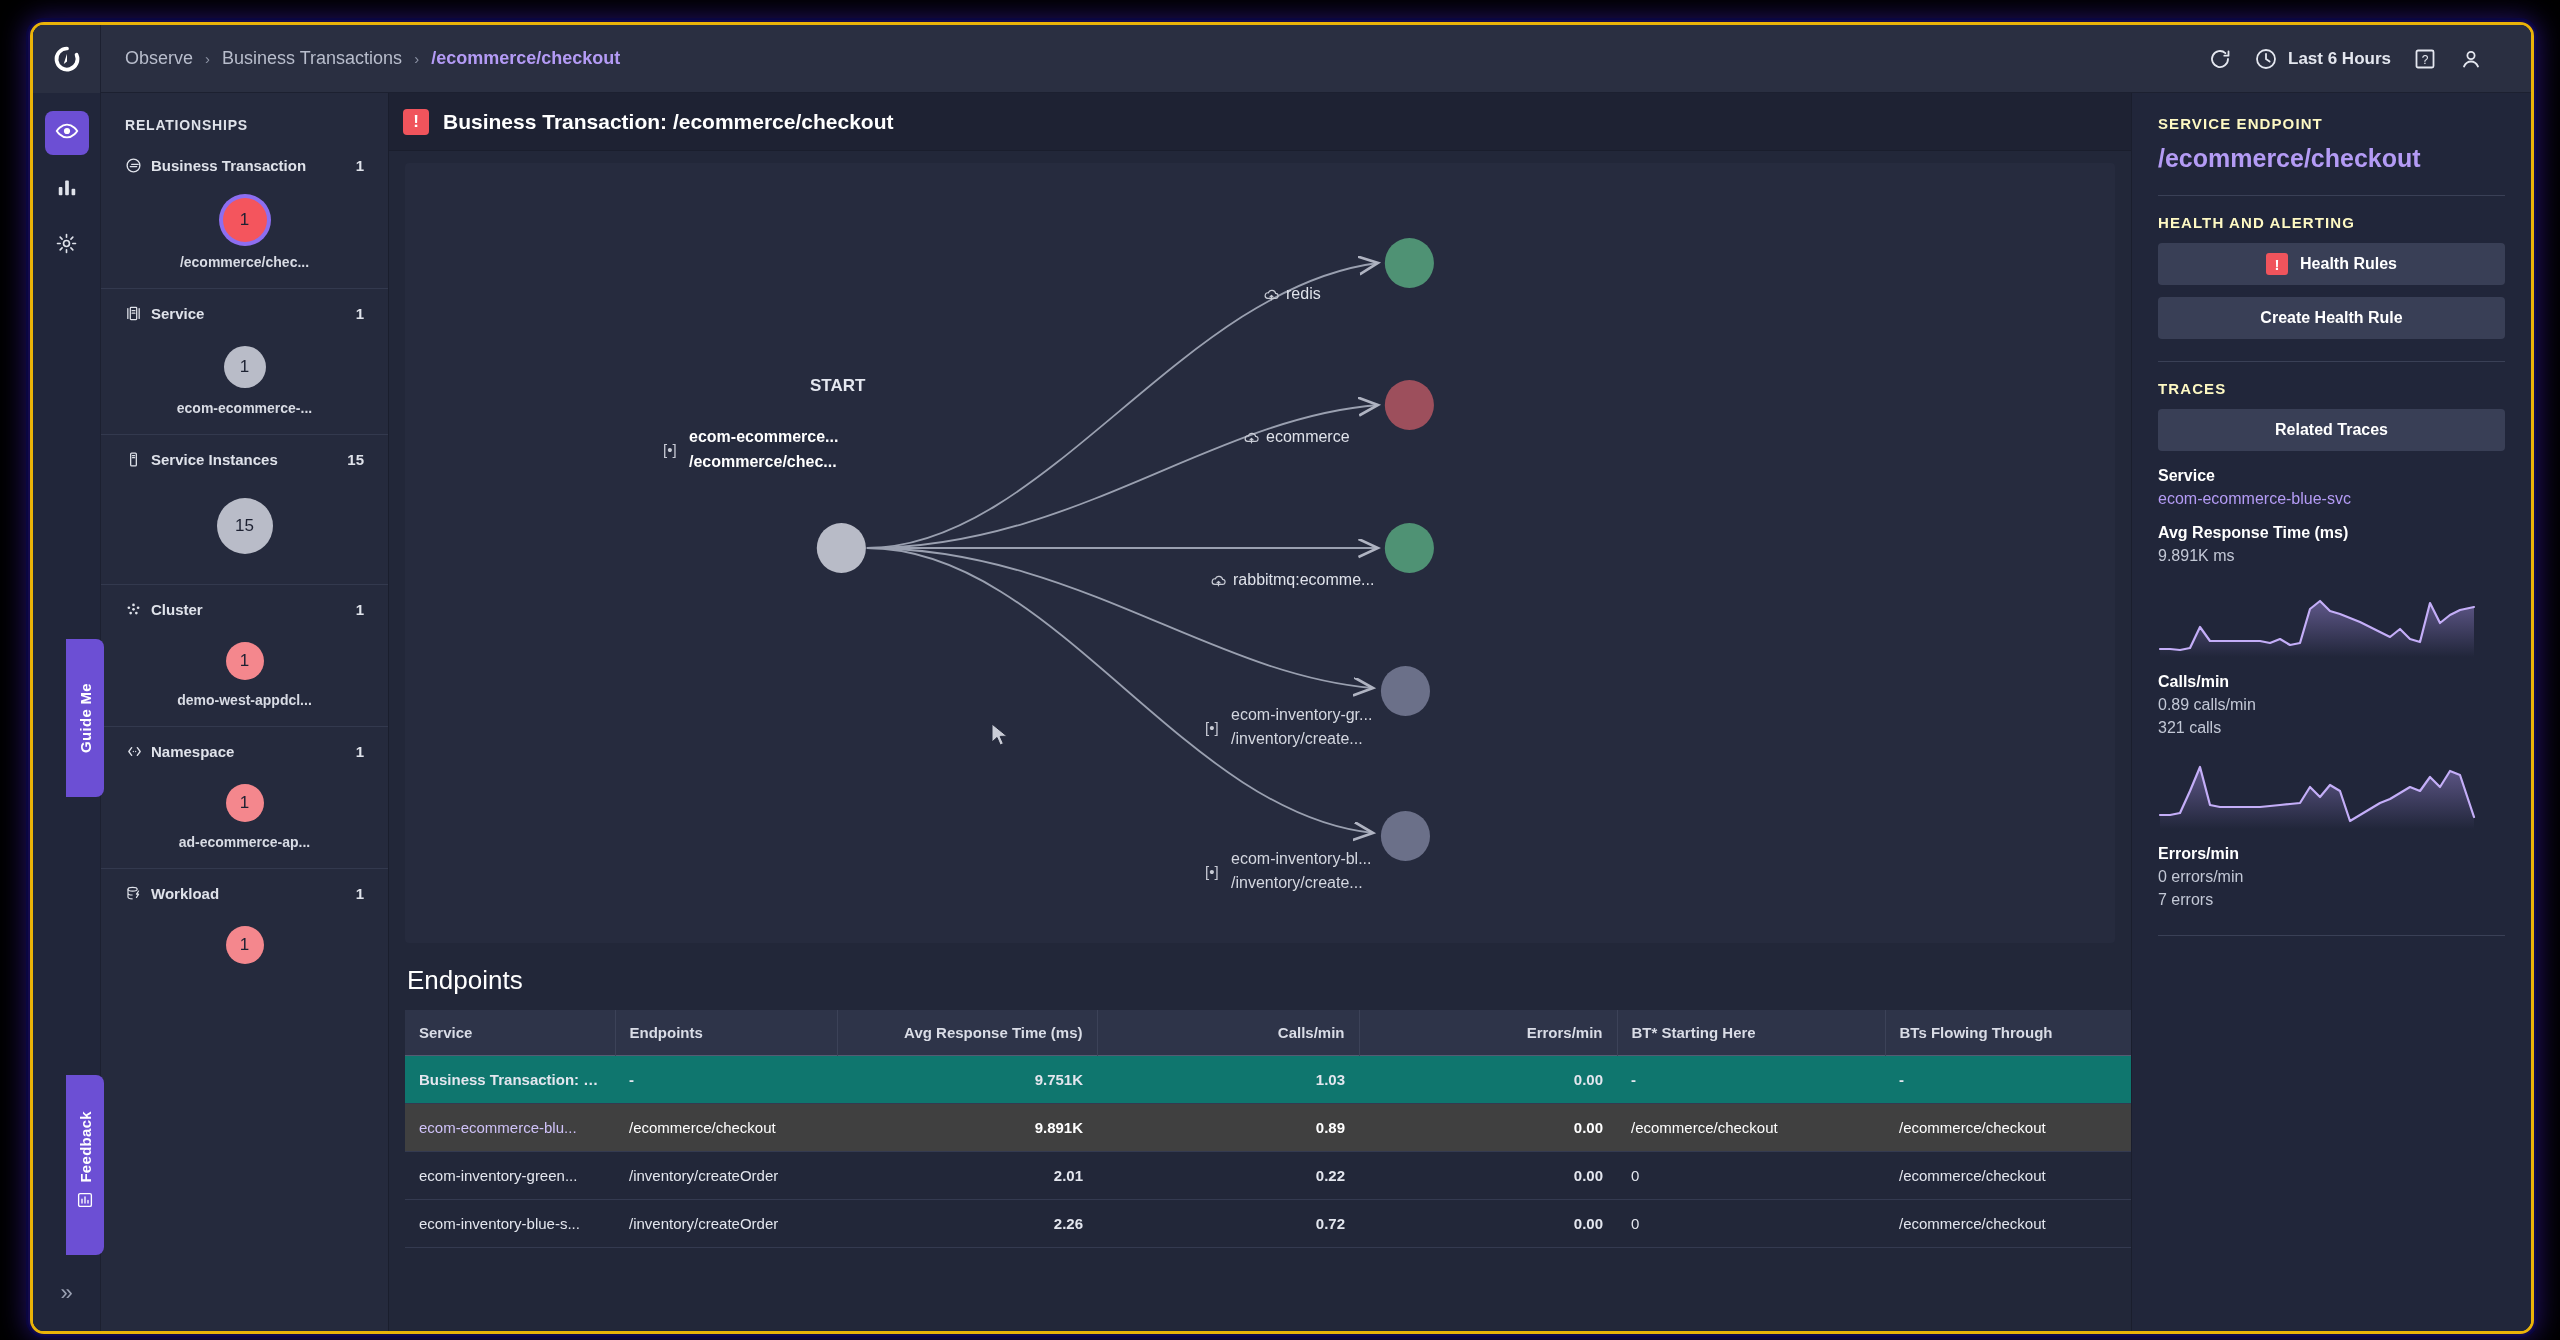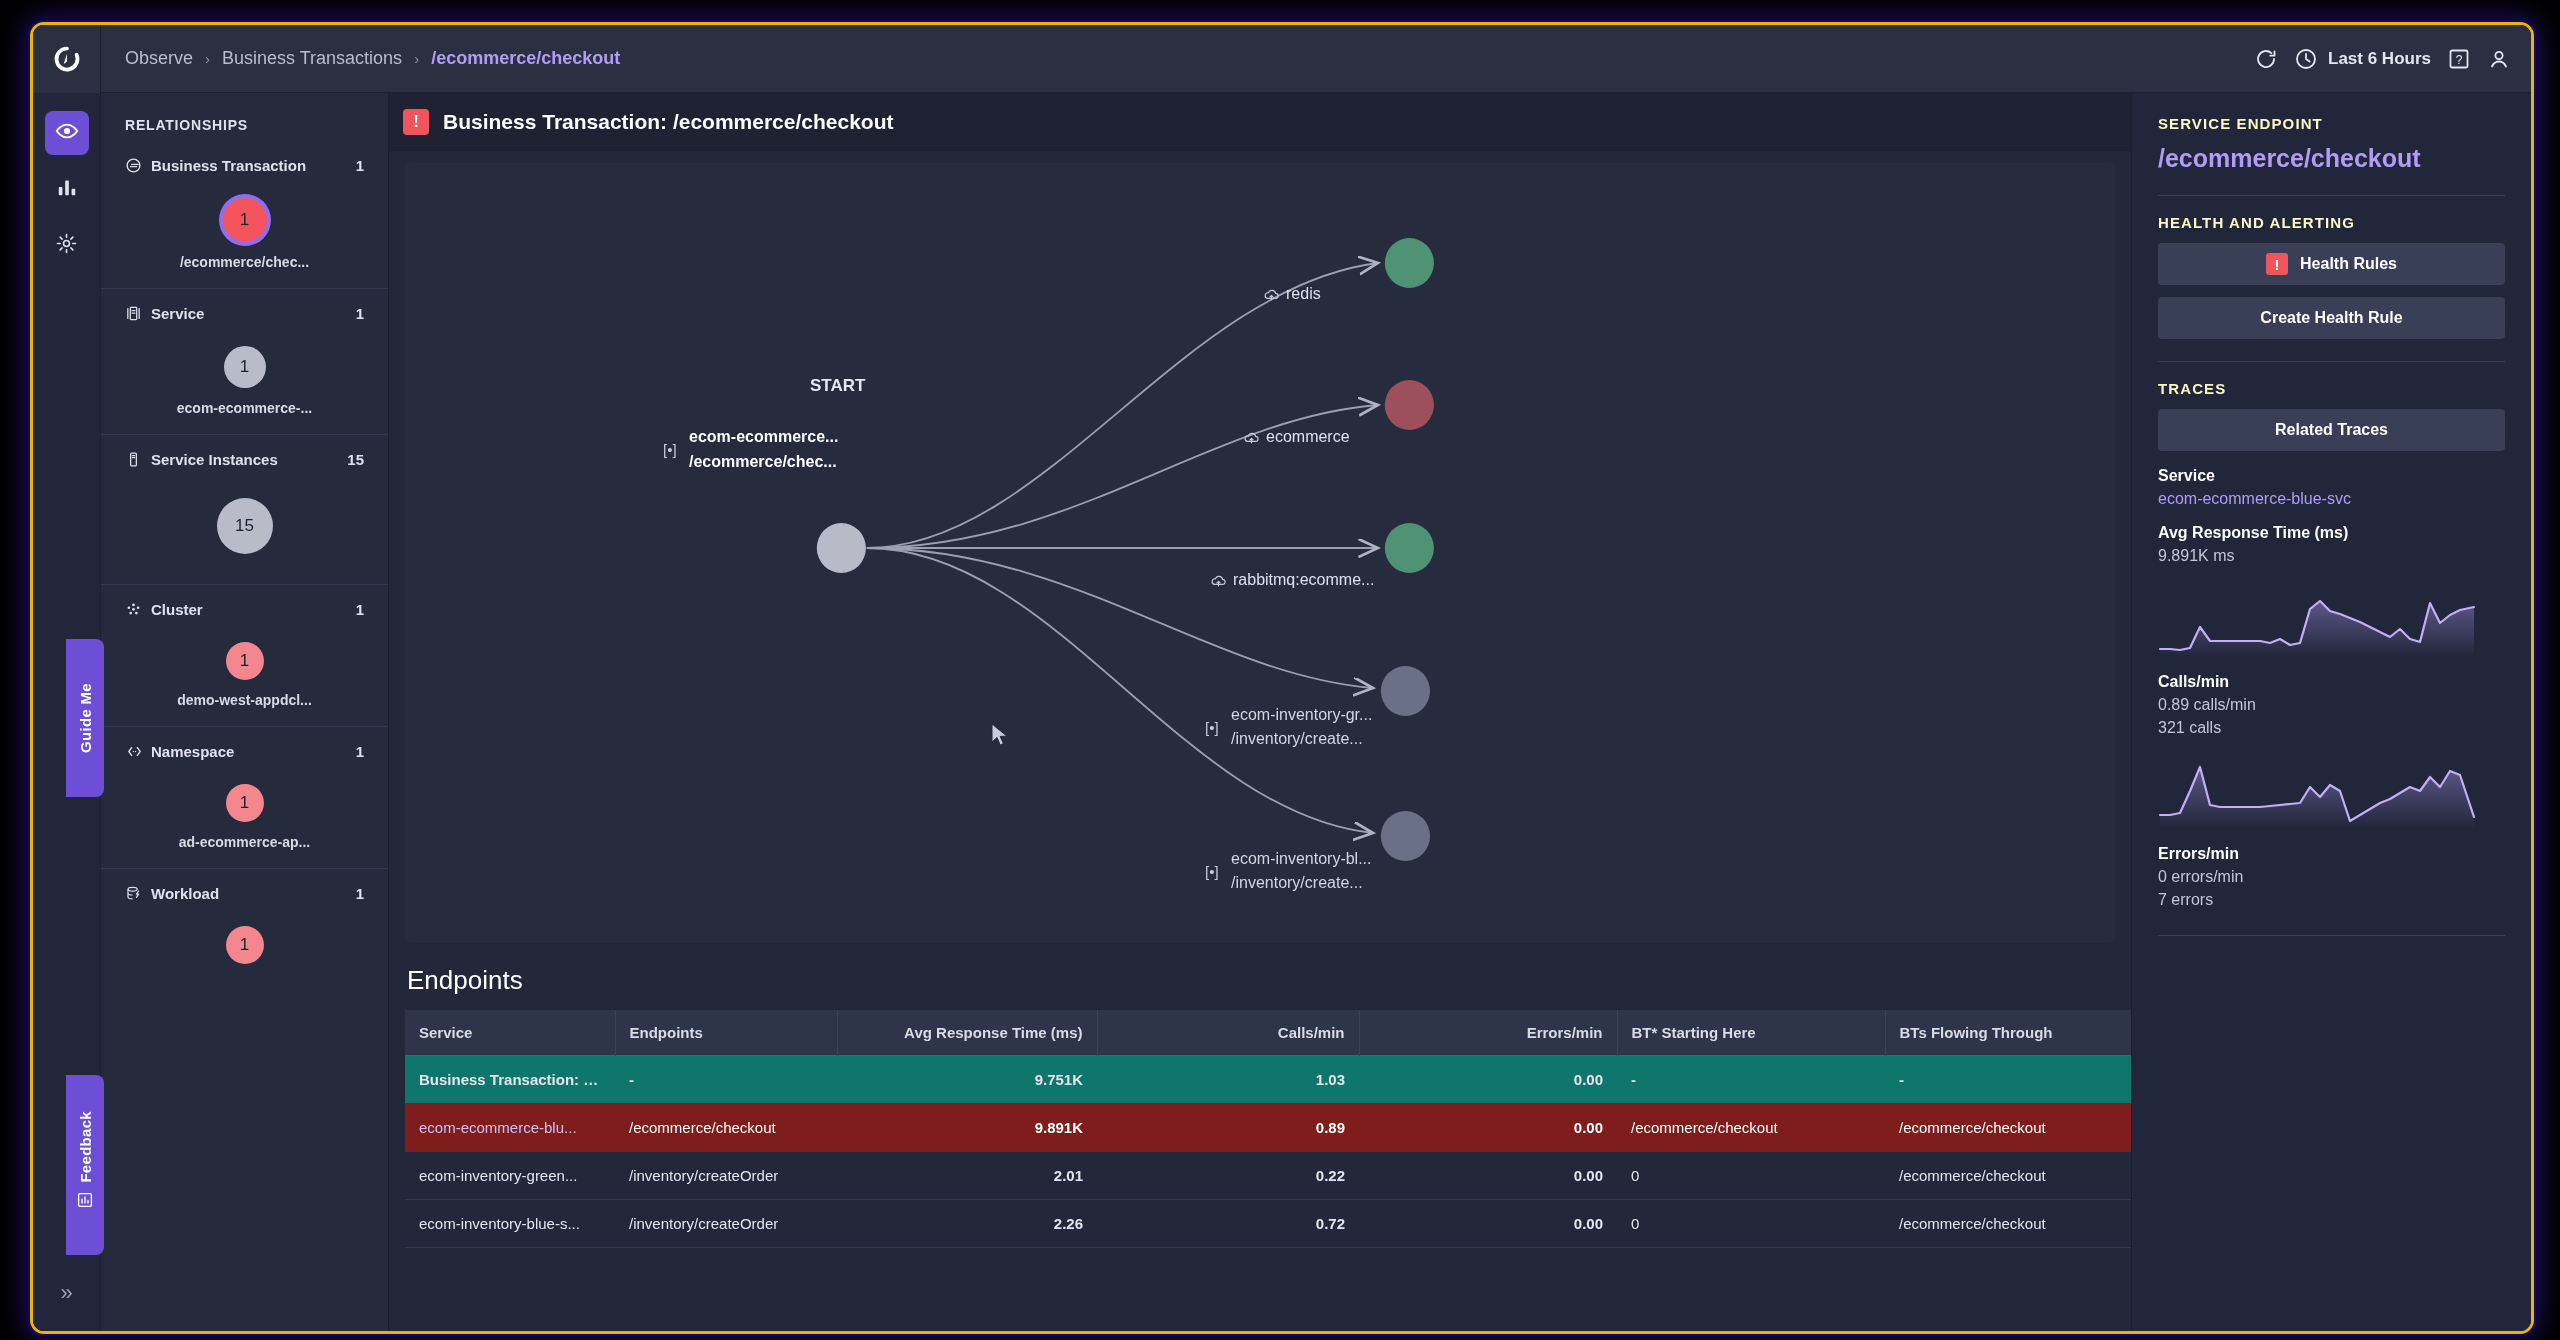--- a/index.html
+++ b/index.html
@@ -55,22 +55,22 @@
     gap: 12px;
     padding-left: 24px;
     font-size: 18px;
   }
   .bc-item { color: #b8bdcc; white-space: nowrap; }
   .bc-sep { color: #8e94a6; font-size: 15px; }
   .bc-current { color: #b49bf5; font-weight: bold; white-space: nowrap; }
   .topbar-right {
     margin-left: auto;
     display: flex; align-items: center;
-    gap: 16px;
-    padding-right: 20px;
+    gap: 22px;
+    padding-right: 48px;
   }
   .tb-btn {
     display: flex; align-items: center; gap: 10px;
     color: #e4e7ef; font-size: 17px; font-weight: bold;
     cursor: pointer;
   }
   .icon-svg { display: block; }
 
   
   .body-row { flex: 1; display: flex; min-height: 0; }
@@ -200,21 +200,21 @@
   table.ep th:last-child { border-right: none; }
   table.ep td {
     font-size: 15px;
     padding: 15px 14px;
     border-bottom: 1px solid #343a50;
     color: #e3e6ee;
     white-space: nowrap; overflow: hidden; text-overflow: ellipsis;
   }
   table.ep td.num { text-align: right; font-weight: bold; }
   tr.row-total td { background: #0f766e; font-weight: bold; border-top: 1px solid #555b72; }
-  tr.row-sel td { background: #7f1d1d; color: #ffffff; }
+  tr.row-sel td { background: #404040; color: #ffffff; }
   tr.row-sel td.svc { color: #cfc2f8; }
   td.svc { color: #b49bf5; }
 
   
   .right-panel {
     width: 400px; flex: 0 0 400px;
     background: #21263a;
     border-left: 1px solid #1a1e2d;
     padding: 22px 26px;
     overflow: hidden;

